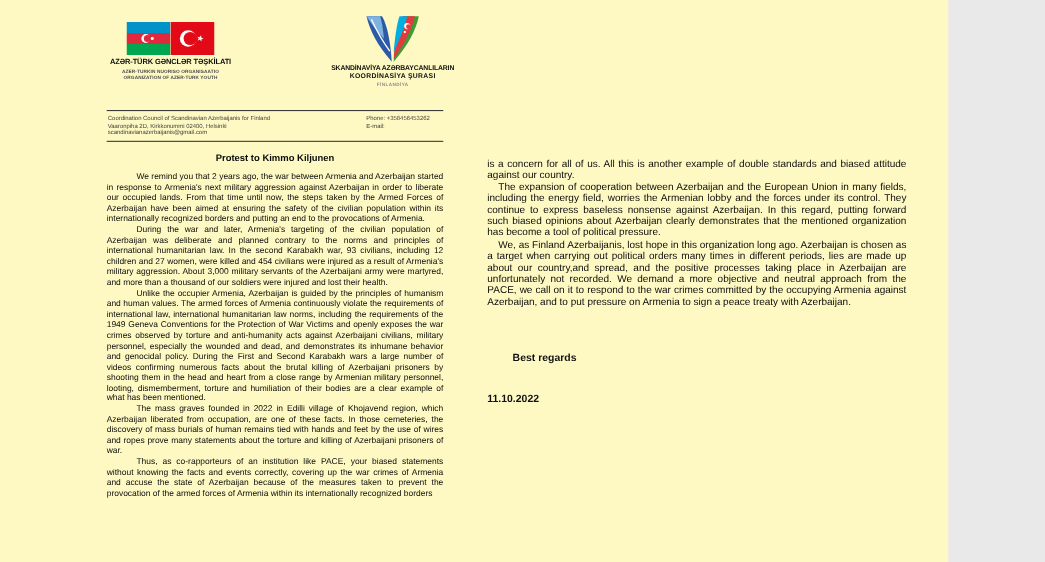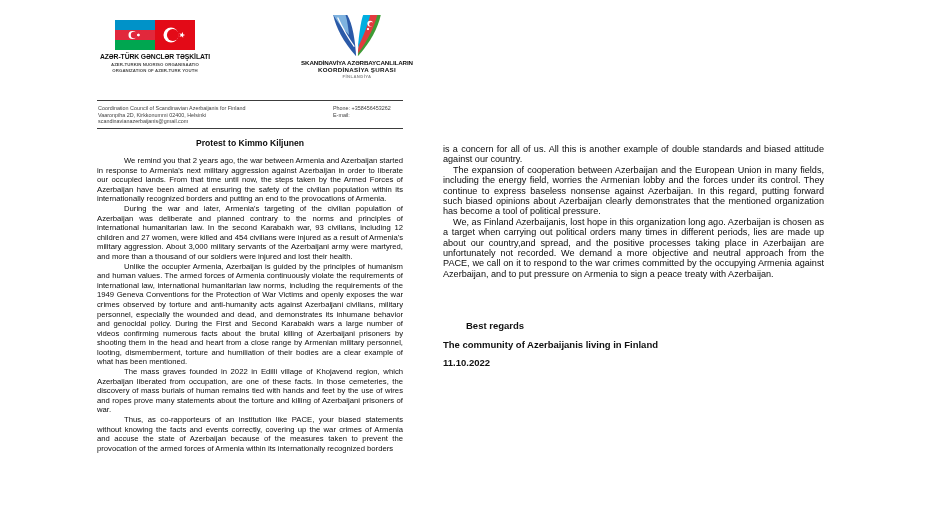--- a/index.html
+++ b/index.html
@@ -1,19 +1,19 @@
 <!DOCTYPE html>
 <html><head>
 <meta charset="utf-8">
 <style>
   * { margin:0; padding:0; box-sizing:border-box; }
   html,body { background:#e9e9e9; }
   .page {
-    position:relative; width:950px; height:511px;
-    background:#ffffff; overflow:hidden;
+    position:relative; width:862px; height:511px;
+    background:#fef9c3; overflow:hidden;
     font-family:"Liberation Sans", sans-serif; color:#111;
   }
   
   .logo-left { position:absolute; left:88px; top:20px; width:134px; text-align:center; }
   .flags { display:flex; justify-content:center; gap:0; }
   .org1-name  { margin-top:3px; font-size:6.8px; font-weight:bold; letter-spacing:-0.1px; color:#101010; }
   .org1-sub1  { margin-top:1.5px; font-size:4.3px; font-weight:bold; color:#4a4a4a; letter-spacing:0.1px; }
   .org1-sub2  { margin-top:1px; font-size:4.3px; font-weight:bold; color:#4a4a4a; letter-spacing:0.1px; }
 
   .logo-right { position:absolute; left:283px; top:14px; width:148px; text-align:center; }
@@ -114,16 +114,15 @@
       <p>Thus, as co-rapporteurs of an institution like PACE, your biased statements without knowing the facts and events correctly, covering up the war crimes of Armenia and accuse the state of Azerbaijan because of the measures taken to prevent the provocation of the armed forces of Armenia within its internationally recognized borders</p>
     </div>
 
   <div class="body-right">
       <p>is a concern for all of us. All this is another example of double standards and biased attitude against our country.</p>
       <p>The expansion of cooperation between Azerbaijan and the European Union in many fields, including the energy field, worries the Armenian lobby and the forces under its control. They continue to express baseless nonsense against Azerbaijan. In this regard, putting forward such biased opinions about Azerbaijan clearly demonstrates that the mentioned organization has become a tool of political pressure.</p>
       <p>We, as Finland Azerbaijanis, lost hope in this organization long ago. Azerbaijan is chosen as a target when carrying out political orders many times in different periods, lies are made up about our country,and spread, and the positive processes taking place in Azerbaijan are unfortunately not recorded. We demand a more objective and neutral approach from the PACE, we call on it to respond to the war crimes committed by the occupying Armenia against Azerbaijan, and to put pressure on Armenia to sign a peace treaty with Azerbaijan.</p>
     </div>
 
   <div class="closing">Best regards</div>
-  <div class="signature">The community of Azerbaijanis living in Finland</div>
   <div class="sign-date">11.10.2022</div>
 
 </div>
 
 </body></html>

